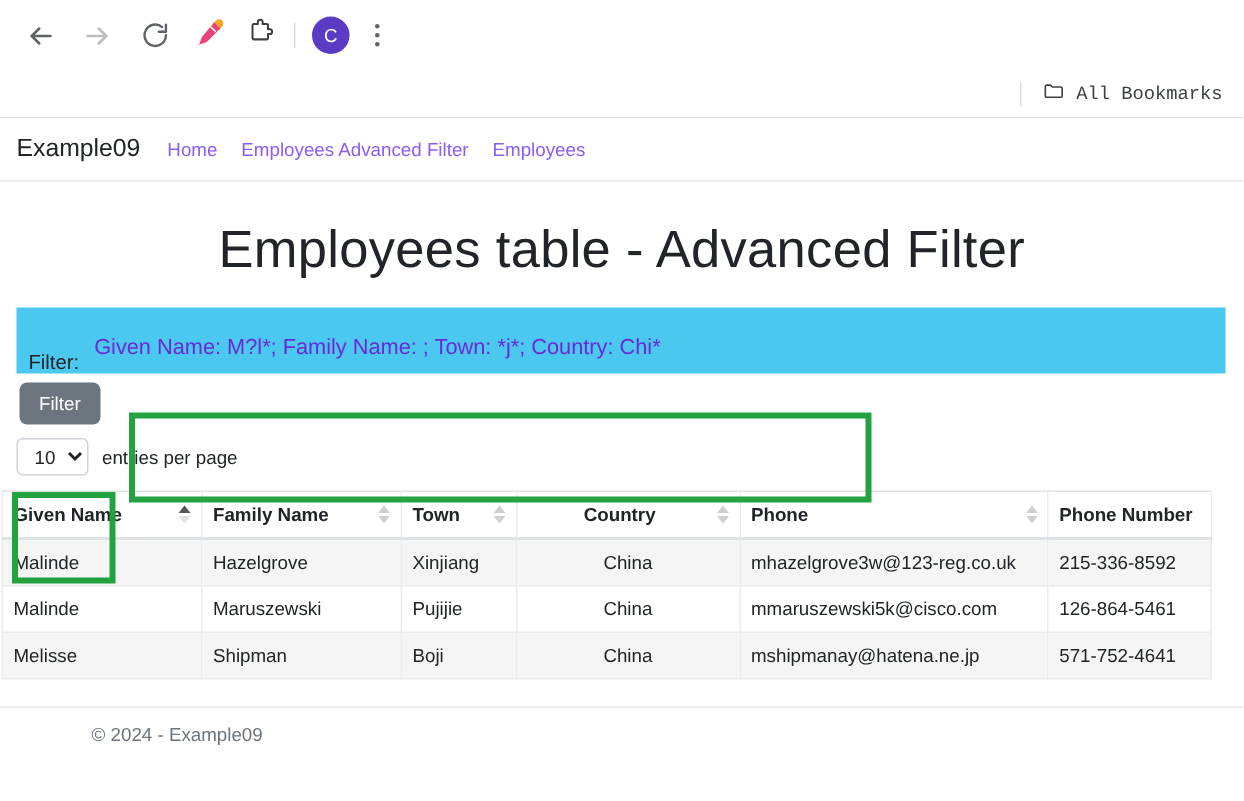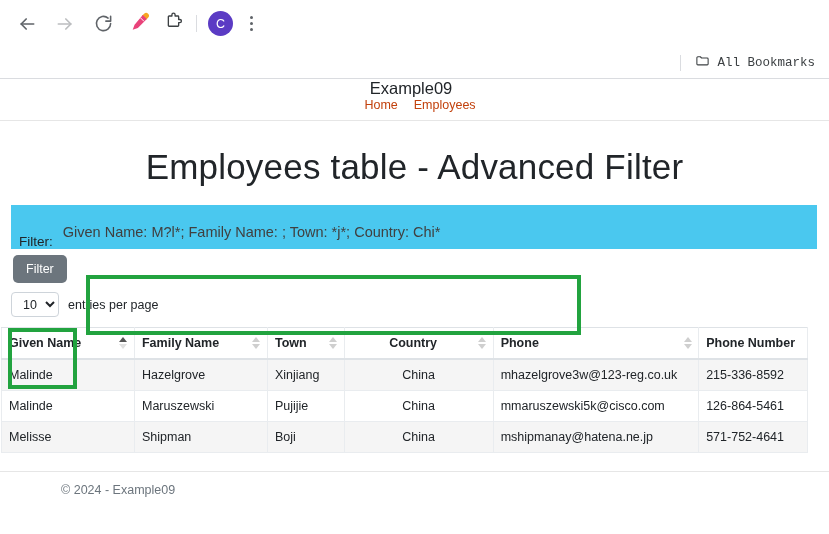--- a/index.html
+++ b/index.html
@@ -115,32 +115,31 @@
     height: 455px;
     background: #fff;
   }
   .navbar {
     height: 42px;
     background: #fff;
     border-bottom: 1px solid #e6e6e6;
     display: flex;
     align-items: center;
     padding-left: 11px;
-    flex-direction: column;
   }
   .brand {
     font-size: 16.5px;
     color: #212529;
     margin-right: 18px;
     cursor: pointer;
   }
   .nav-links { display: flex; align-items: center; gap: 16px; }
   .nav-link {
     font-size: 12.5px;
-    color: #c2410c;
+    color: #8b5cf6;
     cursor: pointer;
     text-decoration: none;
   }
 
   .page-title {
     text-align: center;
     font-size: 35px;
     font-weight: 300;
     color: #212529;
     margin: 26px 0 18px 0;
@@ -162,21 +161,21 @@
     color: #212529;
     margin-right: 6px;
     white-space: nowrap;
   }
   .filter-input {
     background: transparent;
     border: none;
     outline: none;
     font-family: "Liberation Sans", sans-serif;
     font-size: 14.5px;
-    color: #404040;
+    color: #6d28d9;
     width: 480px;
     height: 34px;
     padding: 0 4px;
   }
 
   
   .hl-box {
     position: absolute;
     border: 4px solid #22a33f;
     pointer-events: none;
@@ -395,20 +394,21 @@
 
 <div class="page">
 
   <div class="hl-box" id="hl-filter-input"></div>
   <div class="hl-box" id="hl-filter-button"></div>
 
   <div class="navbar">
     <span class="brand">Example09</span>
     <div class="nav-links">
       <a class="nav-link">Home</a>
+      <a class="nav-link">Employees Advanced Filter</a>
       <a class="nav-link">Employees</a>
     </div>
   </div>
 
   <h1 class="page-title">Employees table - Advanced Filter</h1>
 
   <div class="filter-bar">
     <span class="filter-label">Filter:</span>
     <input class="filter-input" type="text" value="Given Name: M?l*; Family Name: ; Town: *j*; Country: Chi*" style="">
   </div>

